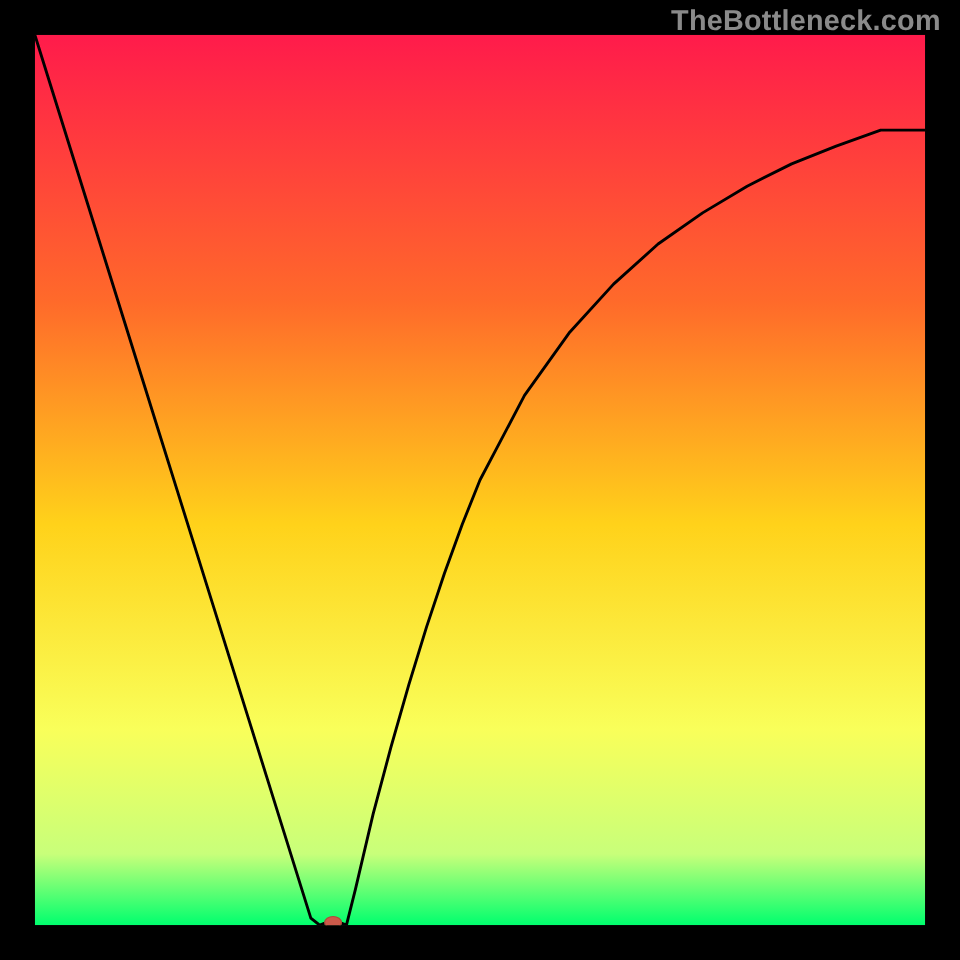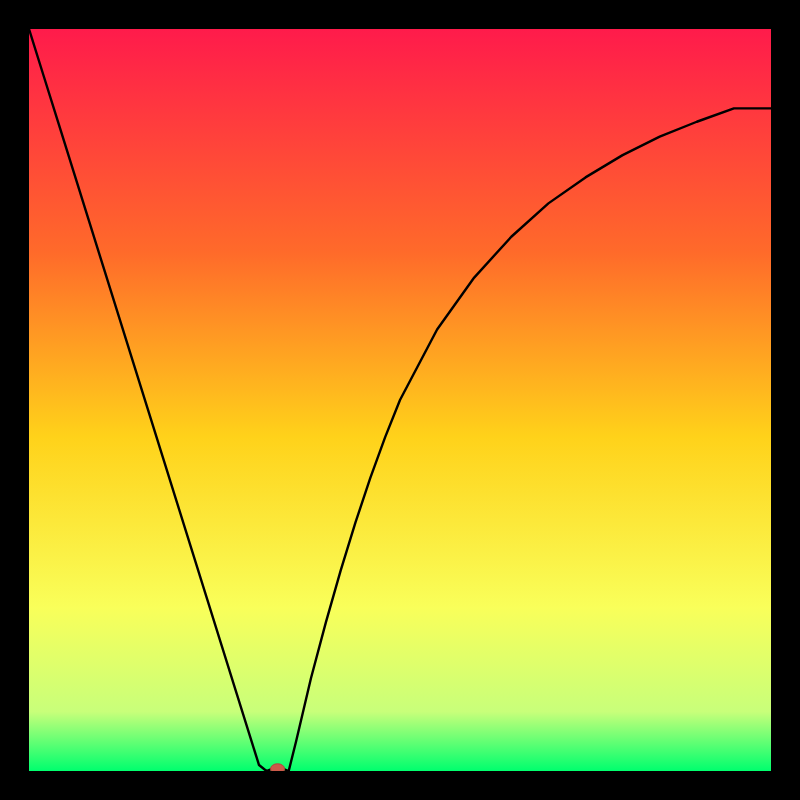--- a/index.html
+++ b/index.html
@@ -26,20 +26,21 @@
     top: 29px;
     width: 742px;
     height: 742px;
   }
   .plot svg { display: block; width: 100%; height: 100%; }
 </style>
 </head>
 <body>
 <div class="frame">
 
+  <div class="watermark">TheBottleneck.com</div>
 
   <div class="plot">
     <svg id="chart-svg" viewBox="0 0 742 742" preserveAspectRatio="none">
       <defs>
         <linearGradient id="bg-grad" x1="0" y1="0" x2="0" y2="1">
           <stop id="g0" offset="0%" stop-color="#ff1b4b"></stop>
           <stop id="g1" offset="30%" stop-color="#ff6a2a"></stop>
           <stop id="g2" offset="55%" stop-color="#ffd21a"></stop>
           <stop id="g3" offset="78%" stop-color="#f9ff5a"></stop>
           <stop id="g4" offset="92%" stop-color="#c8ff7a"></stop>

